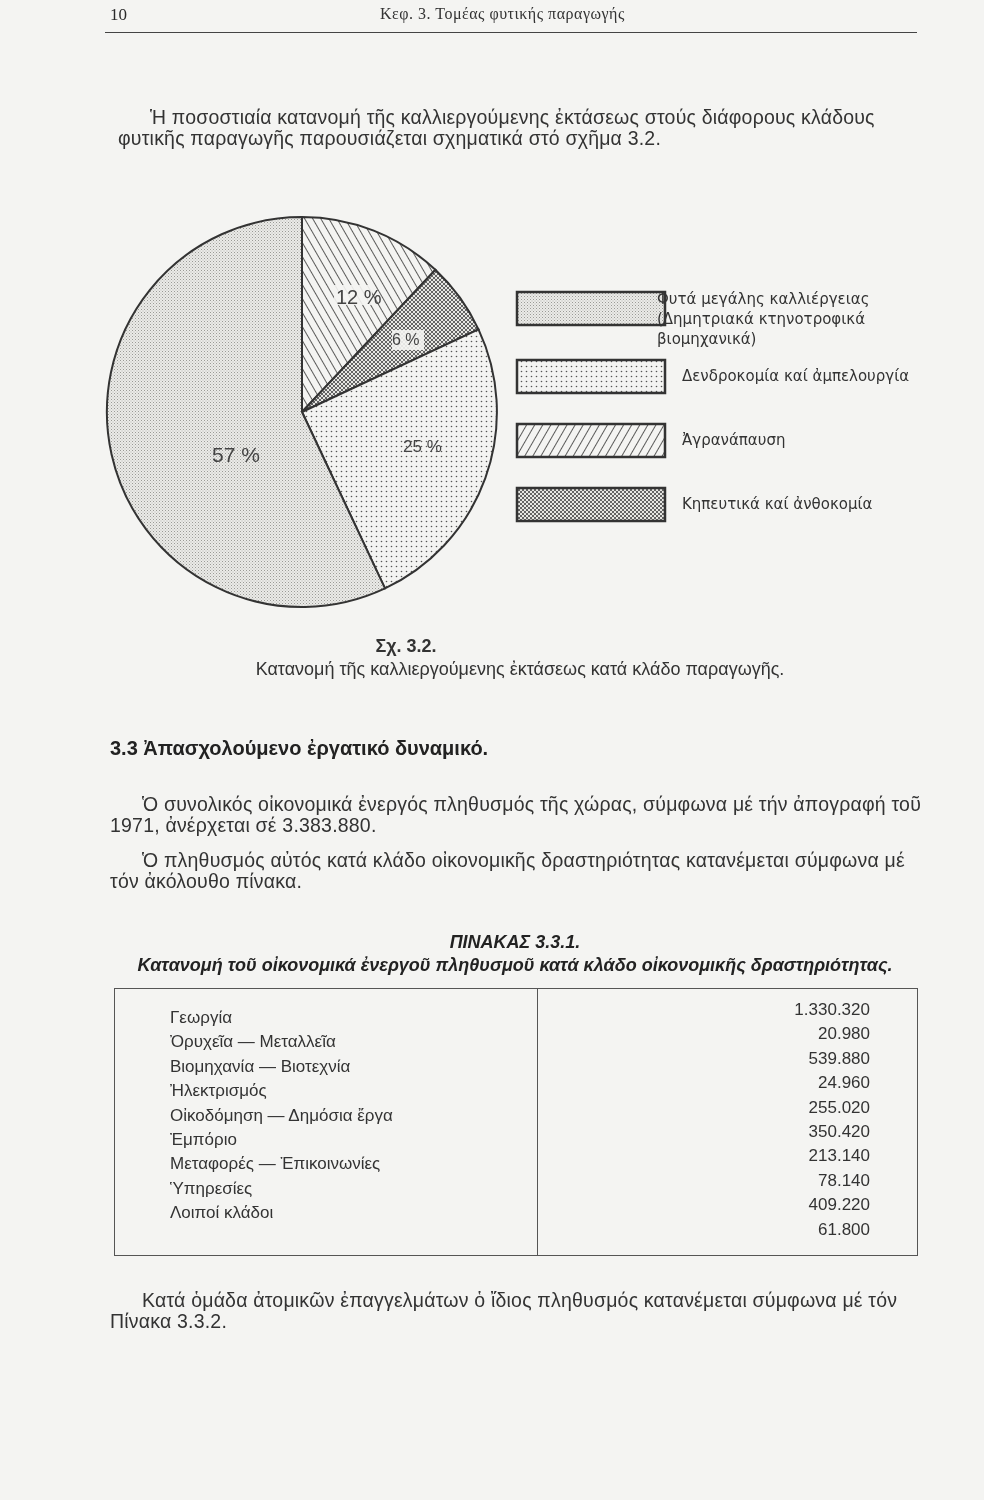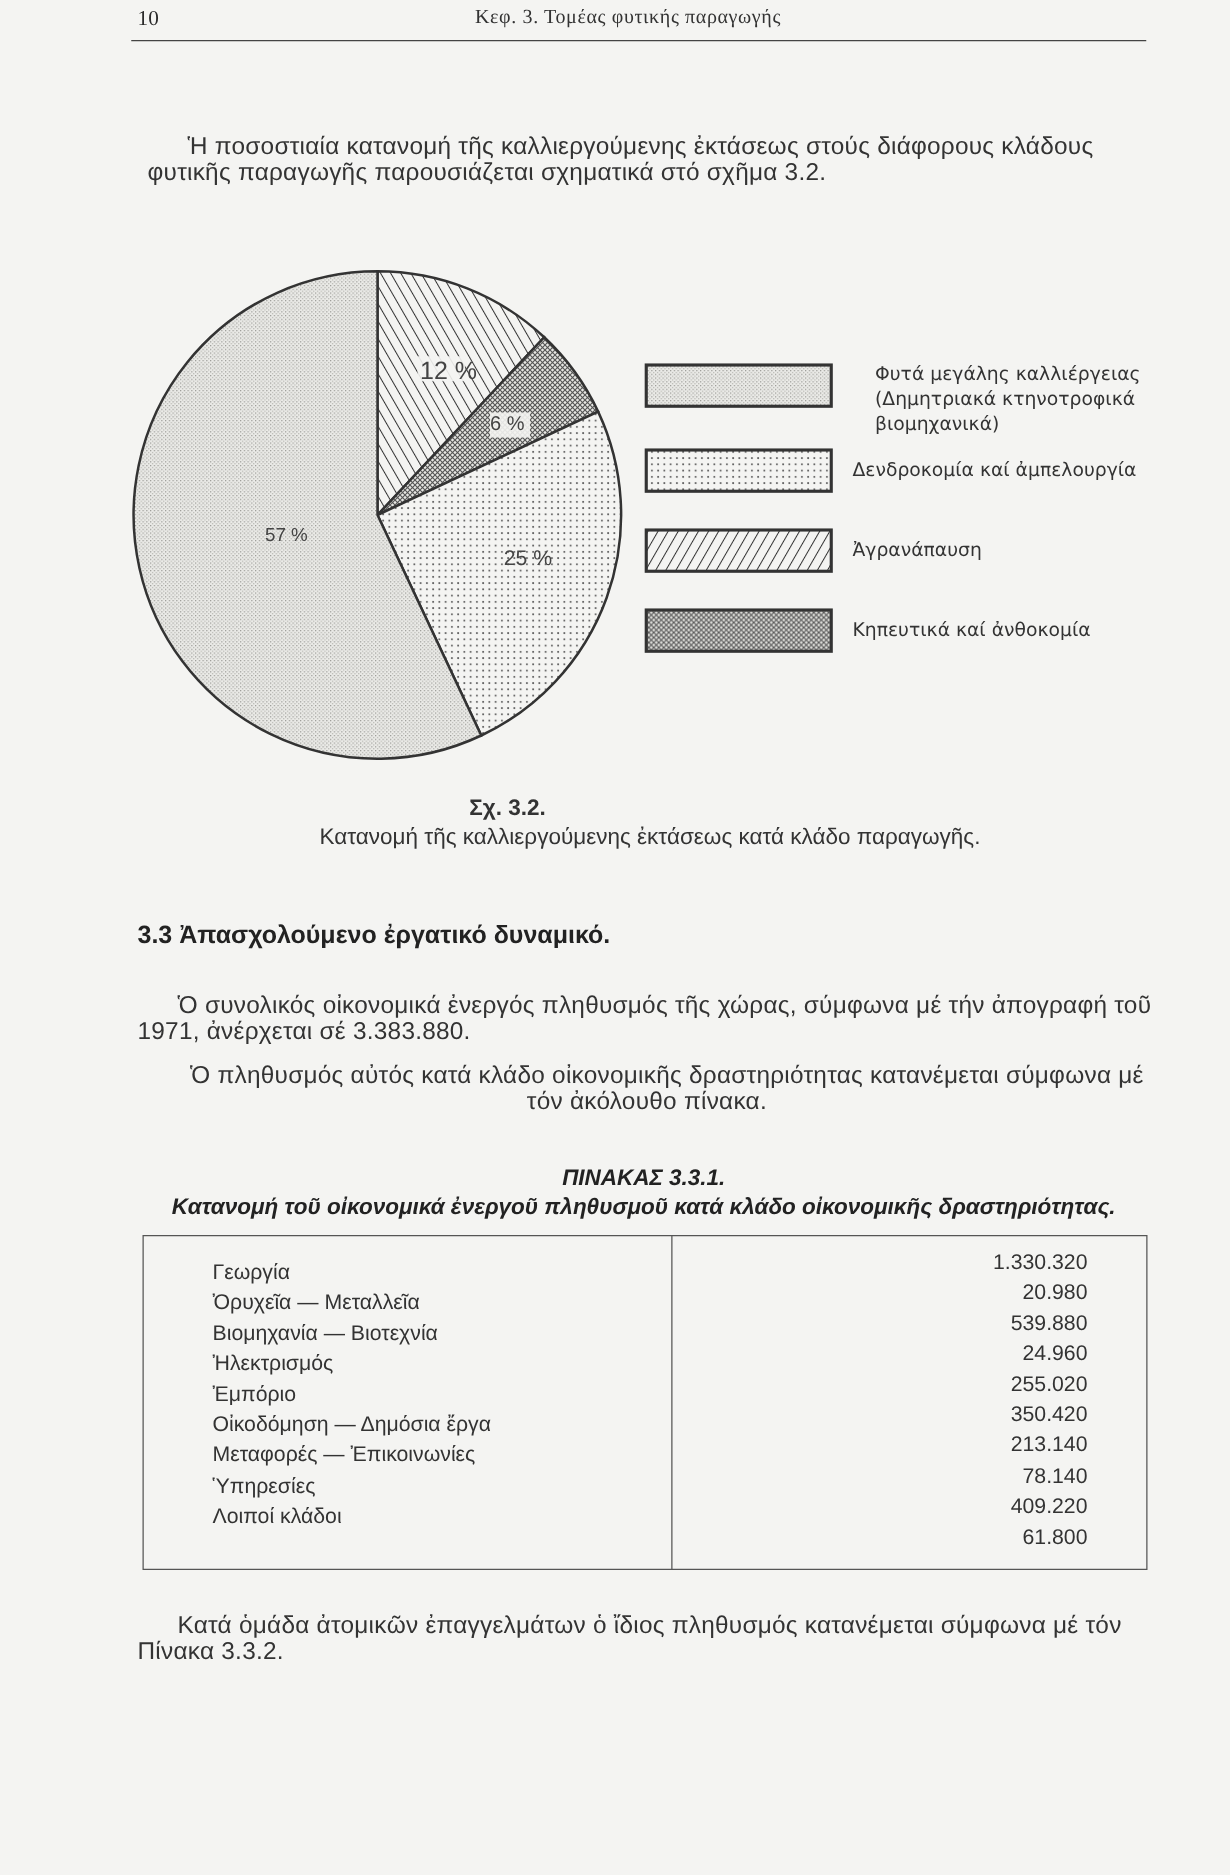--- a/index.html
+++ b/index.html
@@ -54,21 +54,21 @@
 
   <path d="M302,412 L302,217 A195,195 0 0 1 435.4,269.8 Z" fill="url(#pHatch)" stroke="#333" stroke-width="2"></path>
   <path d="M302,412 L435.4,269.8 A195,195 0 0 1 478.5,329.3 Z" fill="url(#pCross)" stroke="#333" stroke-width="2"></path>
   <path d="M302,412 L478.5,329.3 A195,195 0 0 1 385.0,588.4 Z" fill="url(#pDots)" stroke="#333" stroke-width="2"></path>
   <path d="M302,412 L385.0,588.4 A195,195 0 1 1 302,217 Z" fill="url(#pStipple)" stroke="#333" stroke-width="2"></path>
   <rect x="334" y="285" width="38" height="20" fill="#f4f4f2" opacity="0.9"></rect>
   <rect x="392" y="330" width="32" height="20" fill="#f4f4f2" opacity="0.9"></rect>
 </svg>
 <div class="abs" style="left:336px; top:286px; font-size:20px; color:#444;">12 %</div>
 <div class="abs" style="left:392px; top:331px; font-size:16px; color:#444;">6 %</div>
-<div class="abs" style="left:212px; top:420px; font-size:15px; color:#444;">57 %</div>
+<div class="abs" style="left:212px; top:443px; font-size:21px; color:#444;">57 %</div>
 <div class="abs" style="left:403px; top:437px; font-size:17px; color:#444;">25 %</div>
 
 <svg class="abs" style="left:515px; top:290px;" width="160" height="235">
   <defs>
     <pattern id="lStipple" width="3" height="3" patternUnits="userSpaceOnUse">
       <rect width="3" height="3" fill="#ebebe8"></rect>
       <rect x="0" y="0" width="1" height="1" fill="#9a9a96"></rect>
       <rect x="1.5" y="1.5" width="1" height="1" fill="#b5b5b0"></rect>
     </pattern>
     <pattern id="lDots" width="5" height="5" patternUnits="userSpaceOnUse">
@@ -82,49 +82,49 @@
     <pattern id="lCross" width="4" height="4" patternUnits="userSpaceOnUse">
       <rect width="4" height="4" fill="#e6e6e2"></rect>
       <path d="M0,0 L4,4 M4,0 L0,4" stroke="#555" stroke-width="0.9"></path>
     </pattern>
   </defs>
   <rect x="2" y="2" width="148" height="33" fill="url(#lStipple)" stroke="#333" stroke-width="2.5"></rect>
   <rect x="2" y="70" width="148" height="33" fill="url(#lDots)" stroke="#333" stroke-width="2.5"></rect>
   <rect x="2" y="134" width="148" height="33" fill="url(#lHatch)" stroke="#333" stroke-width="2.5"></rect>
   <rect x="2" y="198" width="148" height="33" fill="url(#lCross)" stroke="#333" stroke-width="2.5"></rect>
 </svg>
-<div class="abs legend-text" style="left:700px; top:289px;">
+<div class="abs legend-text" style="left:657px; top:289px;">
   <div>Φυτά μεγάλης καλλιέργειας</div>
   <div>(Δημητριακά κτηνοτροφικά</div>
   <div>βιομηχανικά)</div>
 </div>
 <div class="abs legend-text" style="left:682px; top:366px;">Δενδροκομία καί ἀμπελουργία</div>
 <div class="abs legend-text" style="left:682px; top:430px;">Ἀγρανάπαυση</div>
 <div class="abs legend-text" style="left:682px; top:494px;">Κηπευτικά καί ἀνθοκομία</div>
 
 <div class="abs caption" style="left:0; width:792px; top:636px; font-weight:bold; padding-left:20px; box-sizing:border-box;">Σχ. 3.2.</div>
 <div class="abs caption" style="left:200px; width:640px; top:659px;">Κατανομή τῆς καλλιεργούμενης ἐκτάσεως κατά κλάδο παραγωγῆς.</div>
 
 <div class="abs section-h" style="left:110px; top:737px;">3.3 Ἀπασχολούμενο ἐργατικό δυναμικό.</div>
 <div class="abs para indent" style="left:110px; top:794px; width:815px;">Ὁ συνολικός οἰκονομικά ἐνεργός πληθυσμός τῆς χώρας, σύμφωνα μέ τήν ἀπογραφή τοῦ 1971, ἀνέρχεται σέ 3.383.880.</div>
-<div class="abs para indent" style="left:110px; top:850px; width:815px;text-align:center;">Ὁ πληθυσμός αὐτός κατά κλάδο οἰκονομικῆς δραστηριότητας κατανέμεται σύμφωνα μέ τόν ἀκόλουθο πίνακα.</div>
+<div class="abs para indent" style="left:110px; top:850px; width:815px;">Ὁ πληθυσμός αὐτός κατά κλάδο οἰκονομικῆς δραστηριότητας κατανέμεται σύμφωνα μέ τόν ἀκόλουθο πίνακα.</div>
 
 <div class="abs tbl-title" style="left:0; width:1000px; top:932px; padding-left:30px; box-sizing:border-box;">ΠΙΝΑΚΑΣ 3.3.1.</div>
 <div class="abs tbl-title" style="left:100px; width:830px; top:955px;">Κατανομή τοῦ οἰκονομικά ἐνεργοῦ πληθυσμοῦ κατά κλάδο οἰκονομικῆς δραστηριότητας.</div>
 
 <div class="abs tbl"></div>
 <div class="abs tbl-div"></div>
 
 <div class="abs" style="left:170px; top:1006px; width:360px;">
   <div class="row-label">Γεωργία</div>
   <div class="row-label">Ὀρυχεῖα — Μεταλλεῖα</div>
   <div class="row-label">Βιομηχανία — Βιοτεχνία</div>
   <div class="row-label">Ἠλεκτρισμός</div>
+  <div class="row-label">Οἰκοδόμηση — Δημόσια ἔργα</div>
   <div class="row-label">Ἐμπόριο</div>
-  <div class="row-label">Οἰκοδόμηση — Δημόσια ἔργα</div>
   <div class="row-label">Μεταφορές — Ἐπικοινωνίες</div>
   <div class="row-label">Ὑπηρεσίες</div>
   <div class="row-label">Λοιποί κλάδοι</div>
 </div>
 <div class="abs" style="left:700px; top:998px; width:170px;">
   <div class="row-value">1.330.320</div>
   <div class="row-value">20.980</div>
   <div class="row-value">539.880</div>
   <div class="row-value">24.960</div>
   <div class="row-value">255.020</div>

